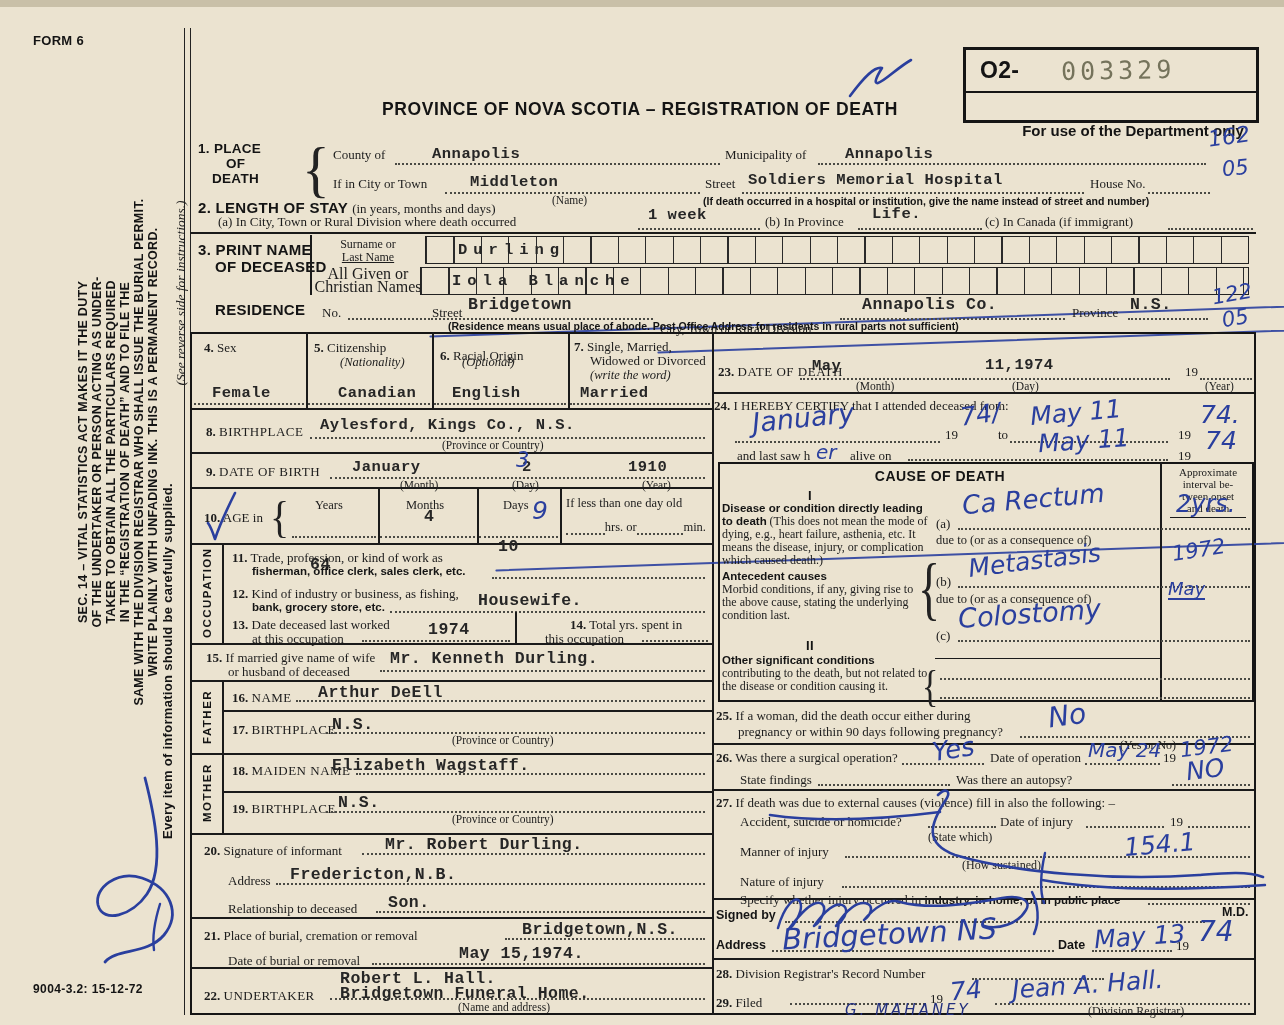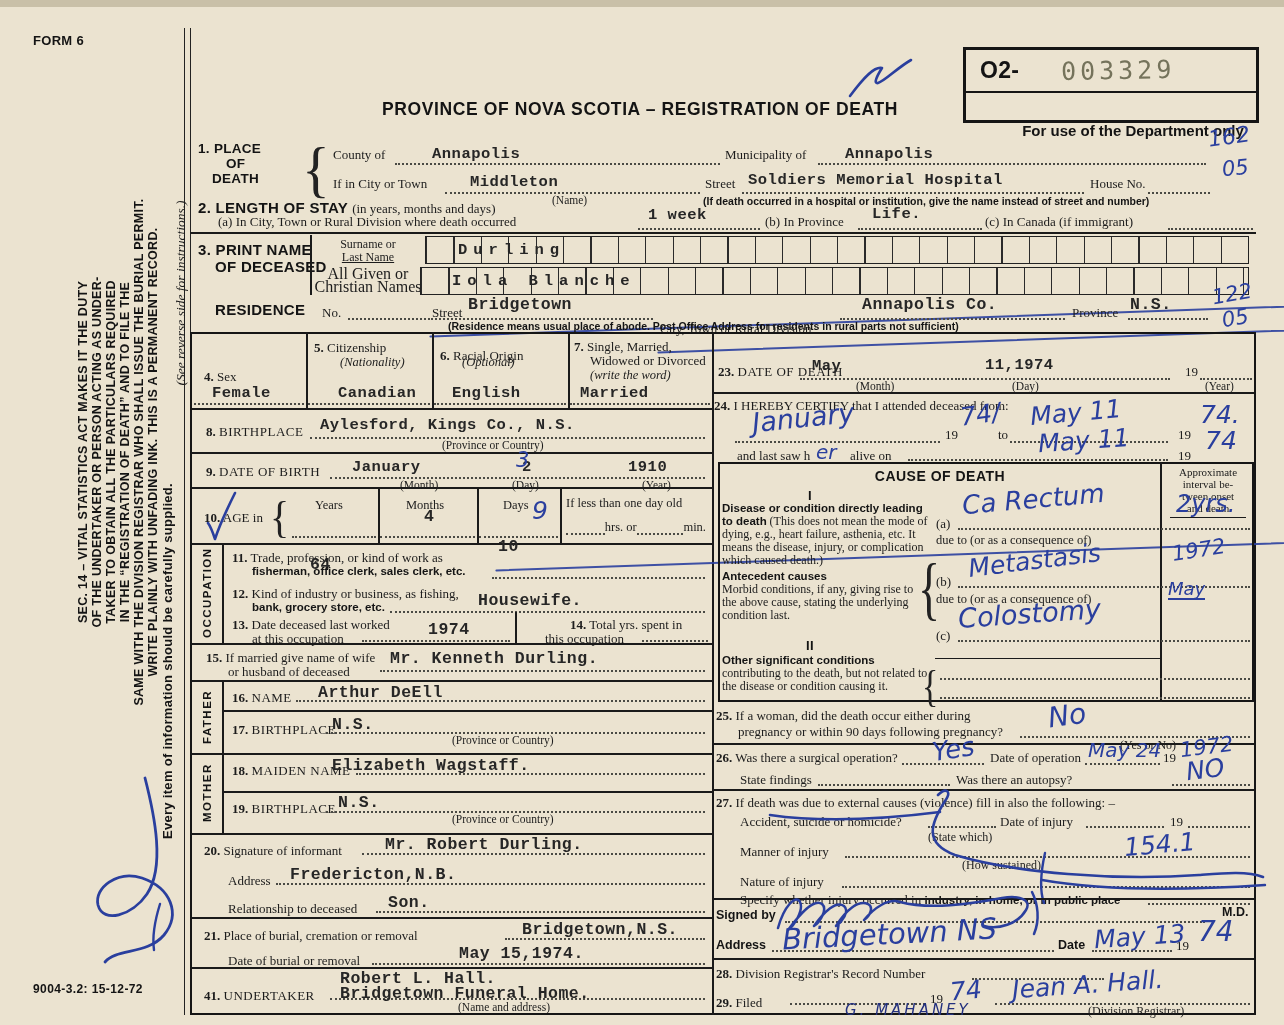--- a/index.html
+++ b/index.html
@@ -145,21 +145,21 @@
   <div class="abs hw" style="left:1222px;top:308px;font-size:21px;transform:rotate(-10deg);">05</div>
   <div class="abs note" style="left:448px;top:320px;">(Residence means usual place of abode. Post Office Address for residents in rural parts not sufficient)</div>
 
   <div class="abs" style="left:190px;top:332px;width:1066px;height:683px;border:2.5px solid #151515;box-sizing:border-box;"></div>
   <div class="vl" style="left:712px;top:332px;height:683px;width:2px;"></div>
 
   <div class="vl" style="left:306px;top:332px;height:76px;"></div>
   <div class="vl" style="left:432px;top:332px;height:76px;"></div>
   <div class="vl" style="left:568px;top:332px;height:76px;"></div>
   <div class="hl" style="left:192px;top:408px;width:520px;"></div>
-  <div class="abs serif" style="left:204px;top:340px;margin-top:29px;"><b>4.</b> <span>Sex</span></div>
+  <div class="abs serif" style="left:204px;top:340px;"><b>4.</b> <span>Sex</span></div>
   <div class="abs typed t15" style="left:212px;top:384px;">Female</div>
   <div class="dot" style="left:194px;top:403px;width:110px;"></div>
   <div class="abs serif" style="left:314px;top:340px;"><b>5.</b> <span>Citizenship</span></div>
   <div class="abs serif it" style="left:340px;top:355px;font-size:12.5px;">(Nationality)</div>
   <div class="abs typed t15" style="left:338px;top:384px;">Canadian</div>
   <div class="dot" style="left:308px;top:403px;width:122px;"></div>
   <div class="abs serif" style="left:440px;top:340px;margin-top:8px;"><b>6.</b> <span>Racial Origin</span></div>
   <div class="abs serif it" style="left:462px;top:355px;font-size:12.5px;">(Optional)</div>
   <div class="abs typed t15" style="left:452px;top:384px;">English</div>
   <div class="dot" style="left:434px;top:403px;width:132px;"></div>
@@ -277,21 +277,21 @@
 
   <div class="abs serif" style="left:204px;top:928px;"><b>21.</b> <span>Place of burial, cremation or removal</span></div>
   <div class="dot" style="left:505px;top:938px;width:200px;"></div>
   <div class="abs typed t16" style="left:522px;top:920px;">Bridgetown,N.S.</div>
   <div class="abs serif" style="left:228px;top:953px;">Date of burial or removal</div>
   <div class="dot" style="left:372px;top:963px;width:333px;"></div>
   <div class="abs typed t16" style="left:415px;top:944px;padding-left:44px;">May 15,1974.</div>
   <div class="hl" style="left:192px;top:967px;width:520px;"></div>
 
   <div class="abs typed t16" style="left:340px;top:969px;">Robert L. Hall.</div>
-  <div class="abs serif" style="left:204px;top:988px;"><b>41.</b> <span style="letter-spacing:.5px;">UNDERTAKER</span></div>
+  <div class="abs serif" style="left:204px;top:988px;"><b>22.</b> <span style="letter-spacing:.5px;">UNDERTAKER</span></div>
   <div class="dot" style="left:330px;top:998px;width:375px;"></div>
   <div class="abs typed t16" style="left:340px;top:984px;">Bridgetown Funeral Home.</div>
   <div class="abs serif sm" style="left:458px;top:1001px;">(Name and address)</div>
 
 
   <div class="abs serif" style="left:718px;top:364px;"><b>23.</b> <span style="letter-spacing:.5px;">DATE OF DEATH</span></div>
   <div class="dot" style="left:800px;top:378px;width:160px;"></div>
   <div class="abs typed t15" style="left:812px;top:357px;">May</div>
   <div class="abs serif sm" style="left:856px;top:380px;">(Month)</div>
   <div class="dot" style="left:962px;top:378px;width:208px;"></div>

